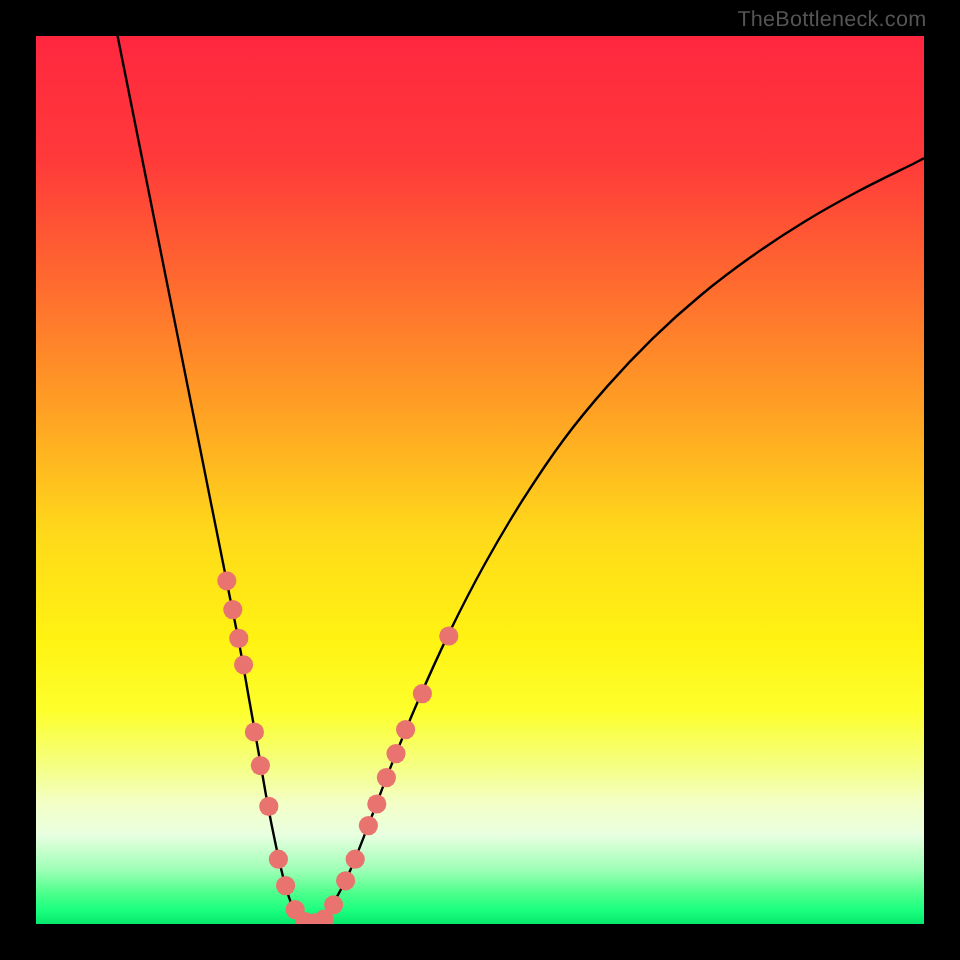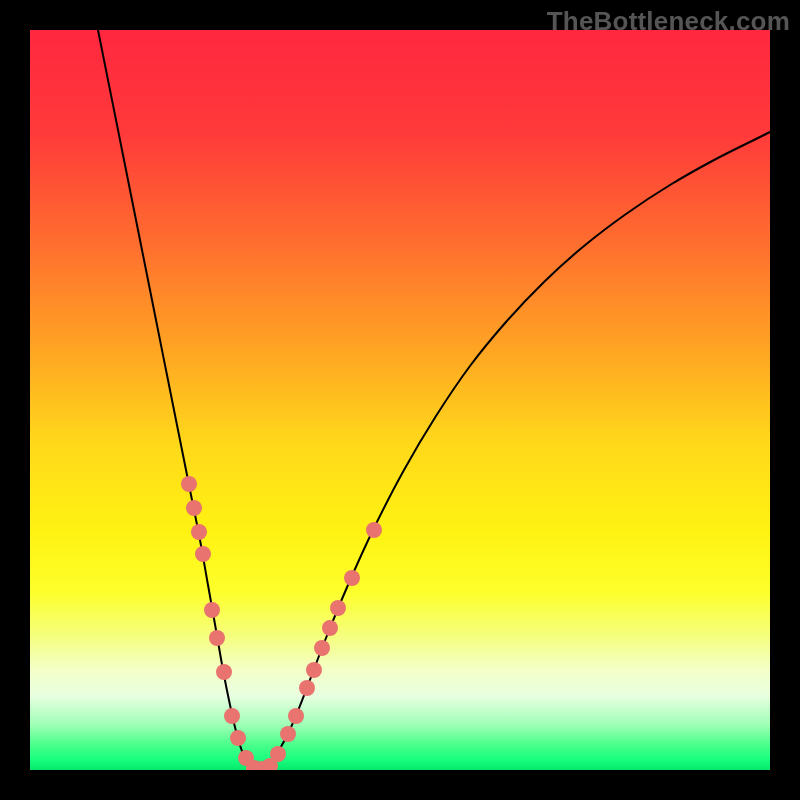--- a/index.html
+++ b/index.html
@@ -20,24 +20,24 @@
     overflow: hidden;
   }
   .gradient {
     position: absolute;
     left: 0; top: 0;
     width: 100%; height: 100%;
   }
   .watermark {
     position: absolute;
     top: 6px;
-    right: 10px;
+    right: 28px;
     color: #555;
-    font-size: 26px;
-    font-weight: 700;
+    font-size: 18px;
+    font-weight: 400;
     letter-spacing: 0.2px;
     user-select: none;
   }
   svg.plot {
     position: absolute;
     left: 0; top: 0;
     width: 100%;
     height: 100%;
   }
 </style>

